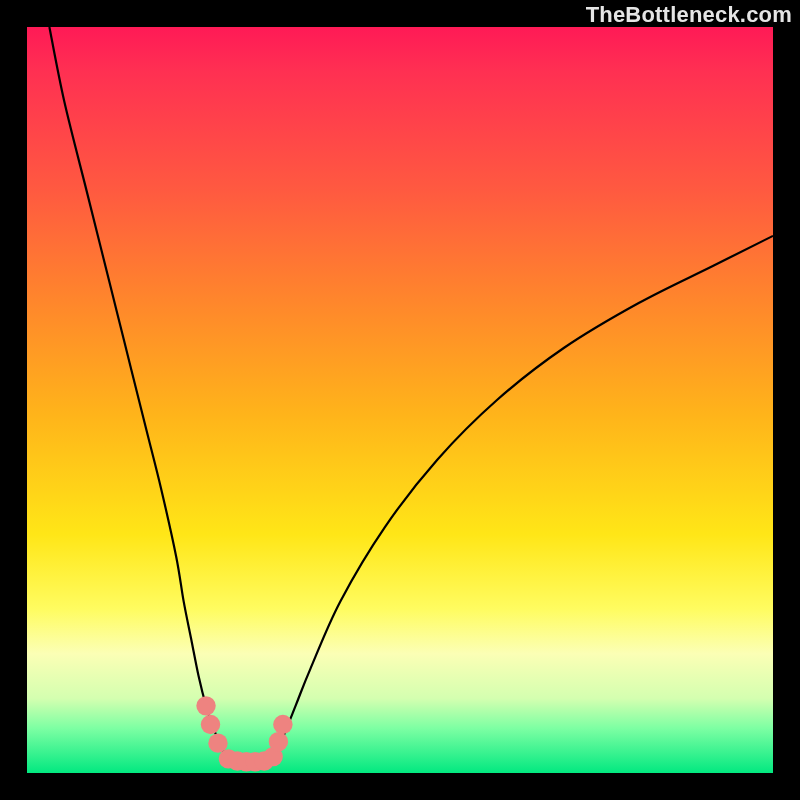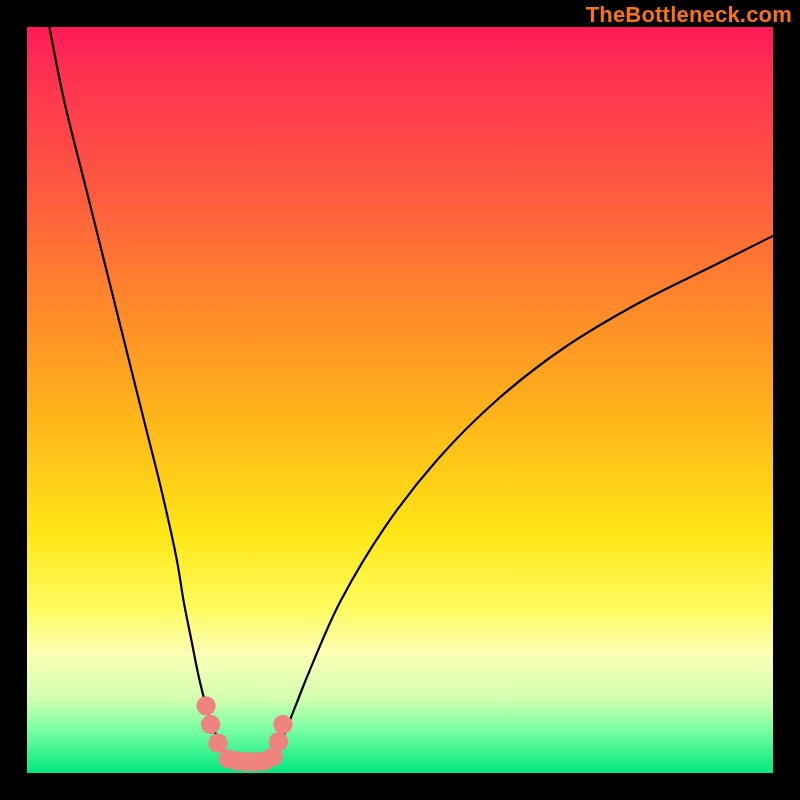--- a/index.html
+++ b/index.html
@@ -38,21 +38,21 @@
       #7dffa3 94%,
       #02e880 100%);
   }
   .watermark {
     position: absolute;
     top: 2px;
     right: 8px;
     font-family: Arial, Helvetica, sans-serif;
     font-size: 22px;
     font-weight: 600;
-    color: #f97316;
+    color: #e5e5e5;
     letter-spacing: 0.2px;
   }
   svg.curves {
     position: absolute;
     left: 27px;
     top: 27px;
     width: 746px;
     height: 746px;
     overflow: visible;
   }

